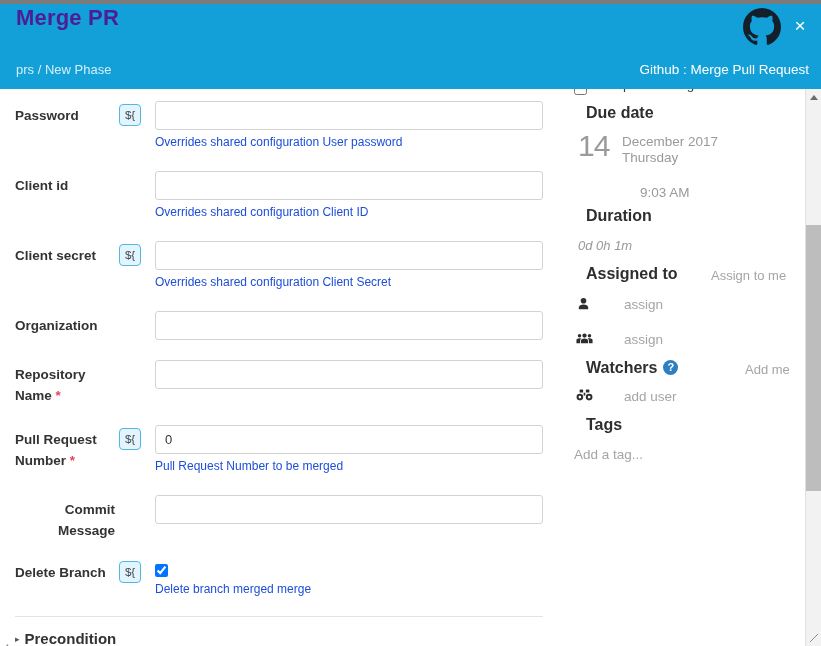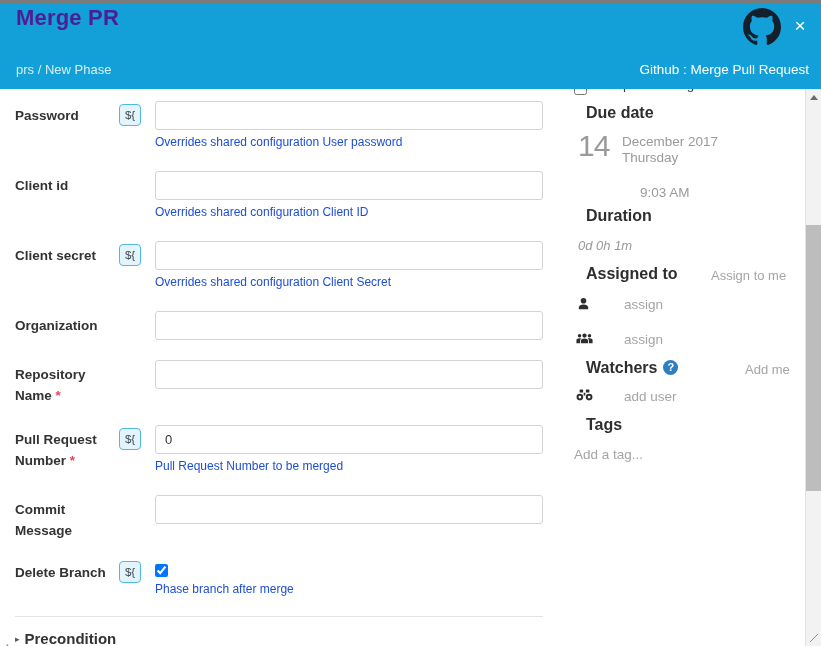--- a/index.html
+++ b/index.html
@@ -415,29 +415,29 @@
       </div>
 
       <div class="form-row" style="top:324px;height:70px;">
         <div class="field-label" style="top:16px;"><span>Pull Request Number</span> <span class="req">*</span></div>
         <div class="var-btn" style="top:15px;">${</div>
         <input class="field-input" type="text" style="top: 12px;" value="0">
         <div class="field-help" style="top:46px;">Pull Request Number to be merged</div>
       </div>
 
       <div class="form-row" style="top:394px;height:60px;">
-        <div class="field-label" style="top:16px;"><span>Commit Message</span></div>
+        <div class="field-label" style="top:16px;text-align:right;"><span>Commit Message</span></div>
         <input class="field-input" type="text" style="top: 12px;" value="">
       </div>
 
       <div class="form-row" style="top:459px;height:60px;">
         <div class="field-label" style="top:14px;"><span>Delete Branch</span></div>
         <div class="var-btn" style="top:13px;">${</div>
         <input class="field-checkbox" type="checkbox" checked="" style="top: 16px;">
-        <div class="field-help" style="top:34px;">Phase branch after merge</div>
+        <div class="field-help" style="top:34px;">Delete branch merged merge</div>
       </div>
 
       <div class="section-divider" style="top:527px;"></div>
 
       <div class="left-edge-marker" style="top:553px;">◢</div>
 
       <div class="collapse-section" style="top:540px;">
         <span class="collapse-arrow">▸</span><span class="collapse-title">Precondition</span>
       </div>
 

